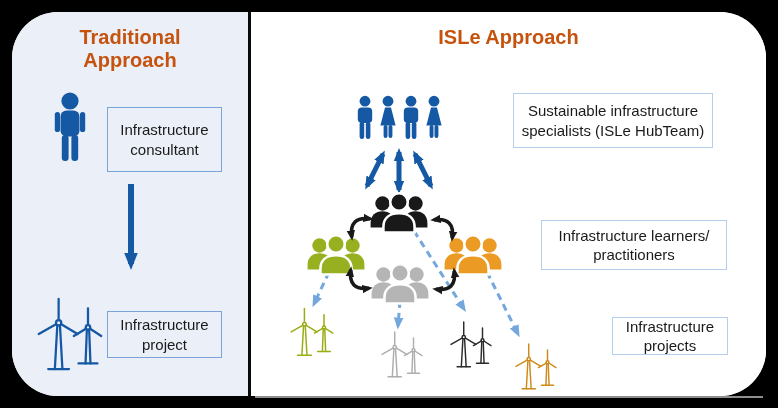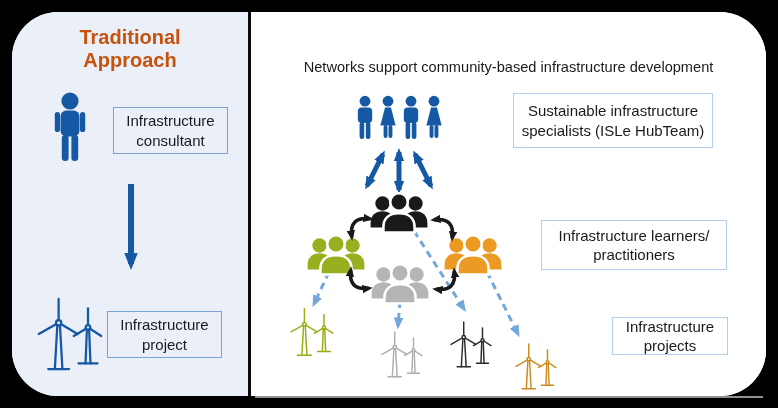--- a/index.html
+++ b/index.html
@@ -135,37 +135,37 @@
 <div class="card">
 
   <div class="panel panel-left">
     <div class="panel-title">Traditional
 Approach</div>
 
     <svg class="abs c-blue" style="left:40px;top:78px" width="36" height="82" viewBox="0 0 36 78">
         <use href="#sym-person"></use>
       </svg>
 
-    <div class="box" style="left:101px;top:95px;width:115px;height:47px">Infrastructure consultant</div>
+    <div class="box" style="left:95px;top:95px;width:115px;height:65px">Infrastructure consultant</div>
 
     <svg class="abs" style="left:106px;top:168px" width="26" height="100" viewBox="0 0 26 100">
       <line x1="13" y1="4" x2="13" y2="84" stroke="var(--primary_blue)" stroke-width="6" marker-end="url(#mk-blue-lg)"></line>
     </svg>
 
     <svg class="abs c-blue" style="left:22px;top:282px" width="72" height="82" viewBox="0 0 76 86">
         <use href="#sym-turbines"></use>
       </svg>
 
     <div class="box" style="left:95px;top:299px;width:115px;height:47px">Infrastructure project</div>
   </div>
 
   <div class="panel-divider"></div>
 
   <div class="panel panel-right">
-    <div class="subtitle">Networks support community-based infrastructure development</div>
+    <div class="panel-title">ISLe Approach</div>
 
     <svg class="abs c-blue" style="left:102px;top:81px" width="92" height="50" viewBox="0 0 92 50">
       <use href="#sym-man" x="1" y="2" width="22" height="46"></use>
       <use href="#sym-woman" x="24" y="2" width="22" height="46"></use>
       <use href="#sym-man" x="47" y="2" width="22" height="46"></use>
       <use href="#sym-woman" x="70" y="2" width="22" height="46"></use>
     </svg>
 
     <svg class="abs" style="left:108px;top:133px" width="80" height="56" viewBox="0 0 80 56">
       <g stroke="var(--primary_blue)" stroke-width="5">

